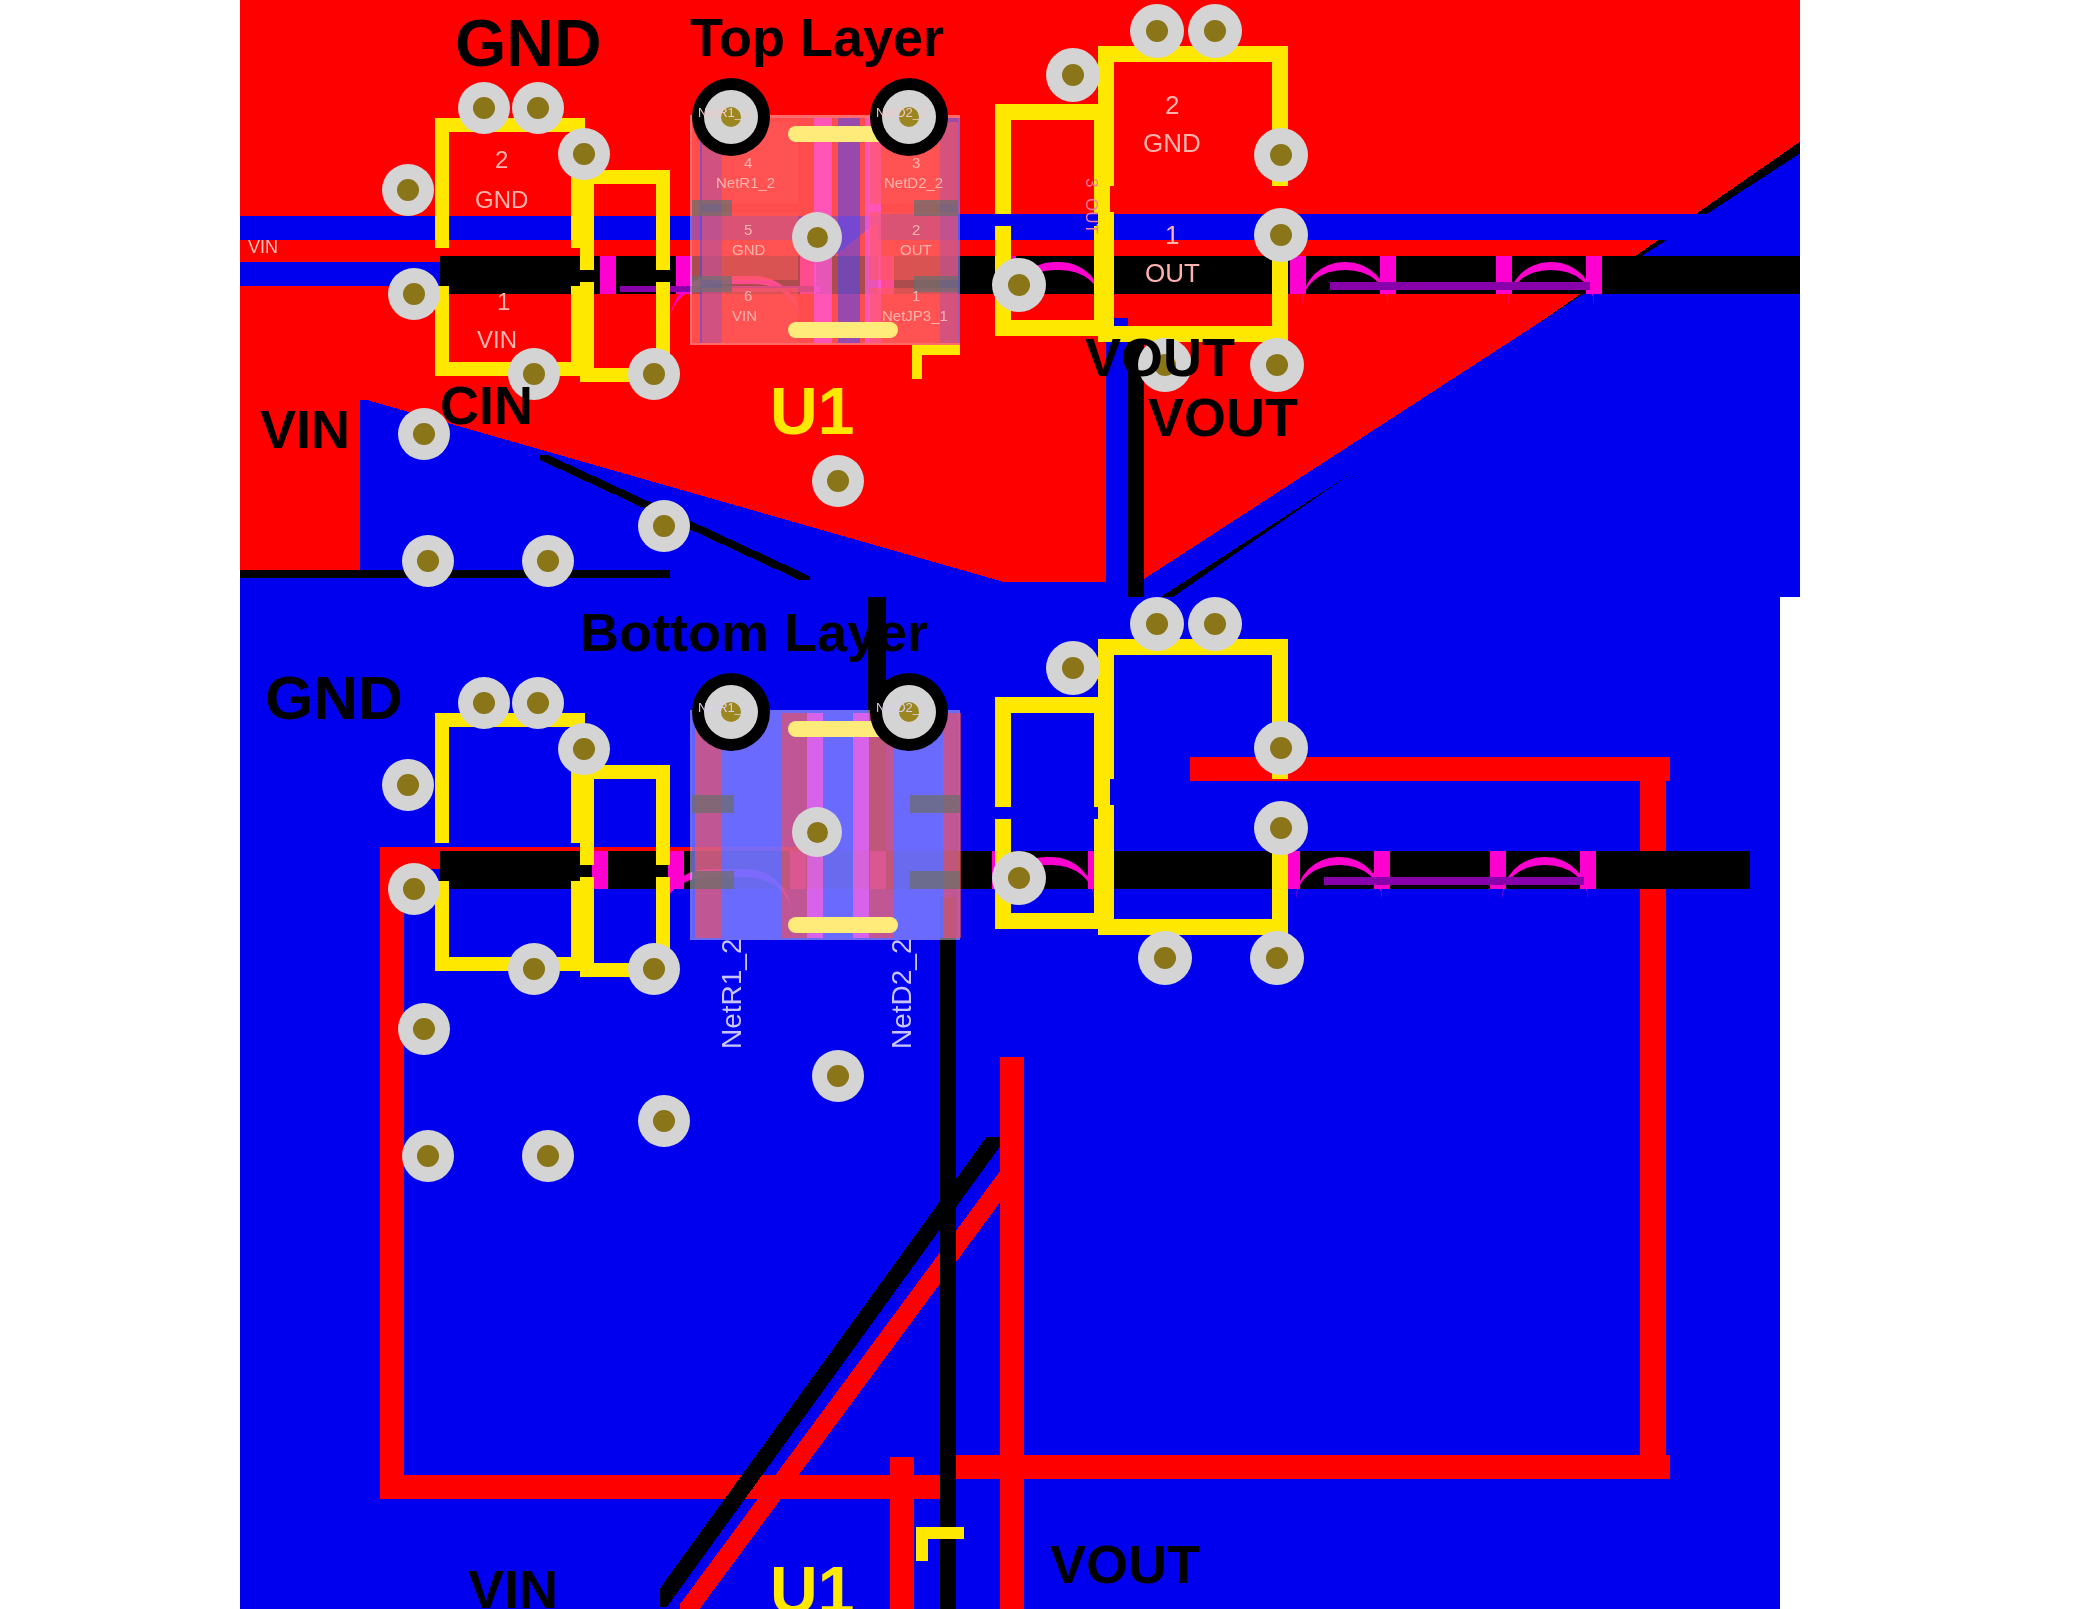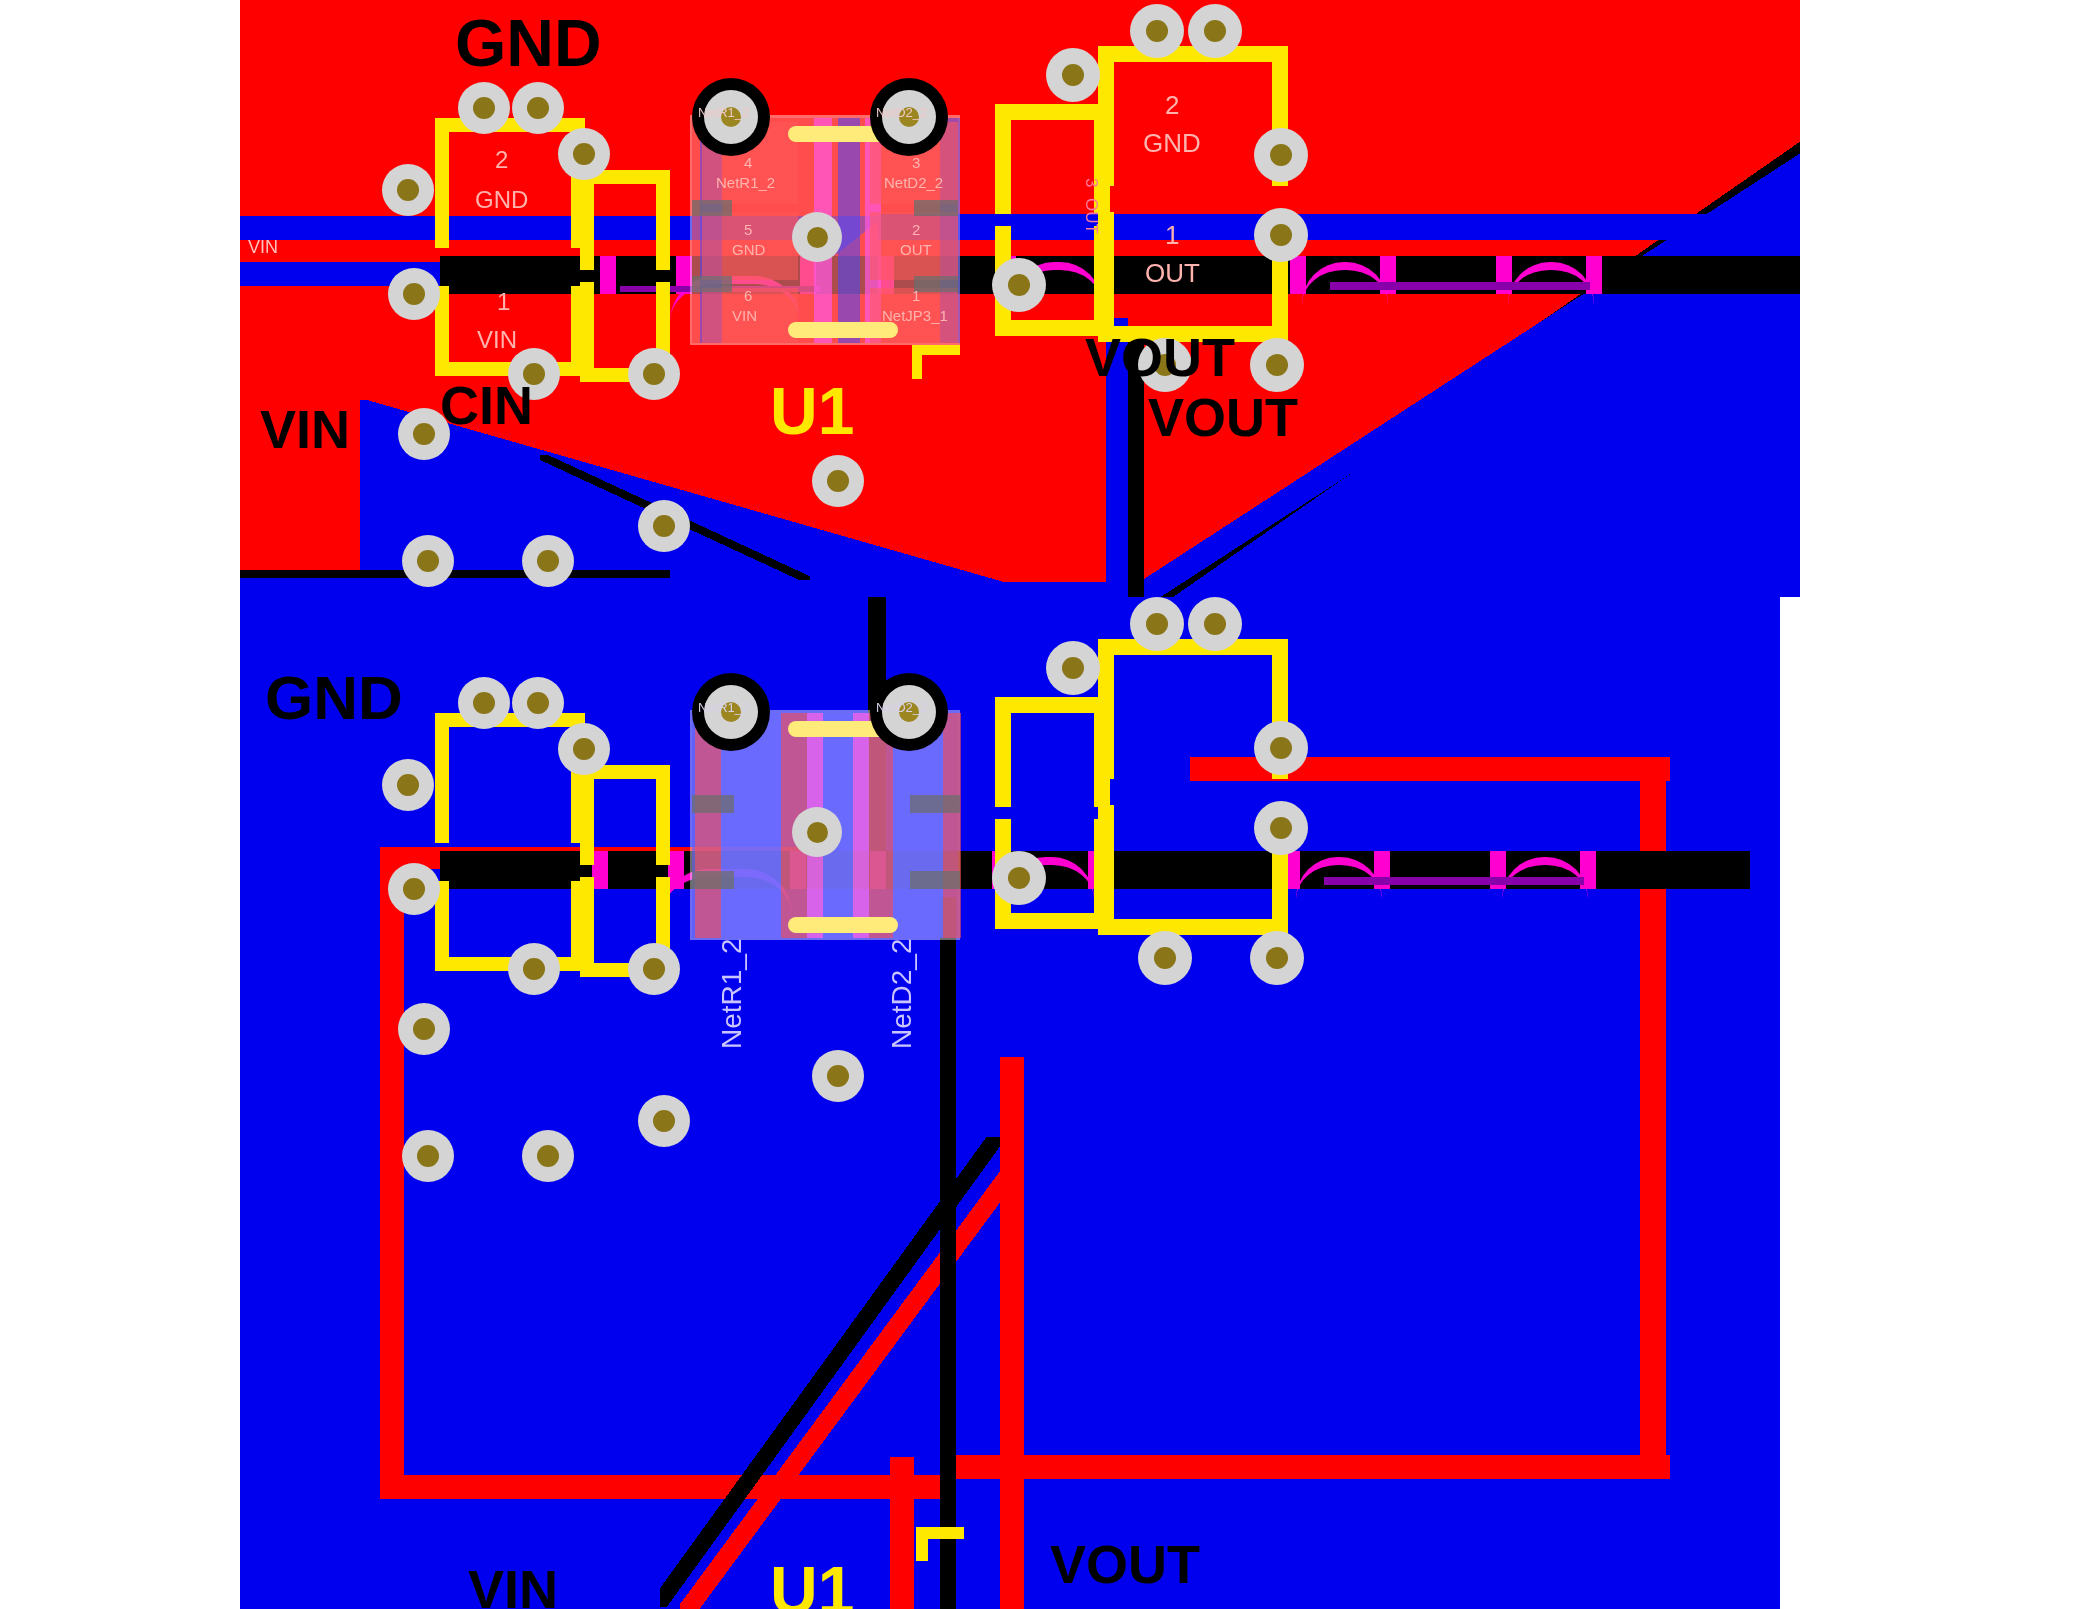--- a/index.html
+++ b/index.html
@@ -187,20 +187,21 @@
 
     <span class="lbl lbl-pin" style="left:925px;top:92px;font-size:26px;">2</span>
     <span class="lbl lbl-pin" style="left:903px;top:130px;font-size:26px;">GND</span>
     <span class="lbl lbl-pin" style="left:925px;top:222px;font-size:26px;">1</span>
     <span class="lbl lbl-pin" style="left:905px;top:260px;font-size:26px;">OUT</span>
 
     <span class="lbl lbl-net vert" style="left:860px;top:178px;font-size:17px;transform:rotate(90deg);color:#ff7a9a;">3</span>
     <span class="lbl lbl-net vert" style="left:860px;top:198px;font-size:17px;transform:rotate(90deg);color:#ff7a9a;">OUT</span>
 
     <span class="lbl lbl-big" style="left:215px;top:10px;font-size:66px;">GND</span>
+    <span class="lbl lbl-big" style="left:450px;top:10px;font-size:54px;">Top Layer</span>
     <span class="lbl lbl-big" style="left:200px;top:378px;font-size:54px;">CIN</span>
     <span class="lbl lbl-big" style="left:20px;top:402px;font-size:54px;">VIN</span>
     <span class="lbl lbl-big" style="left:845px;top:330px;font-size:54px;">VOUT</span>
     <span class="lbl lbl-big" style="left:908px;top:390px;font-size:54px;">VOUT</span>
   </div>
 
   <div class="board" style="left:240px;top:597px;width:1560px;height:1012px;">
 
     <div class="fill" style="left:0;top:0;width:1560px;height:1012px;background:#0000ee;"></div>
 
@@ -310,18 +311,19 @@
 
     <div class="pad" style="left:890px;top:0px;width:54px;height:54px;"></div>
     <div class="pad" style="left:948px;top:0px;width:54px;height:54px;"></div>
     <div class="pad" style="left:806px;top:44px;width:54px;height:54px;"></div>
     <div class="pad" style="left:1014px;top:124px;width:54px;height:54px;"></div>
     <div class="pad" style="left:1014px;top:204px;width:54px;height:54px;"></div>
     <div class="pad" style="left:752px;top:254px;width:54px;height:54px;"></div>
     <div class="pad" style="left:898px;top:334px;width:54px;height:54px;"></div>
     <div class="pad" style="left:1010px;top:334px;width:54px;height:54px;"></div>
 
+    <span class="lbl lbl-big" style="left:340px;top:8px;font-size:54px;">Bottom Layer</span>
     <span class="lbl lbl-big" style="left:25px;top:70px;font-size:62px;">GND</span>
     <span class="lbl lbl-big" style="left:228px;top:965px;font-size:54px;">VIN</span>
     <span class="lbl lbl-big" style="left:810px;top:940px;font-size:54px;">VOUT</span>
   </div>
 
 </div>
 
 </body></html>

